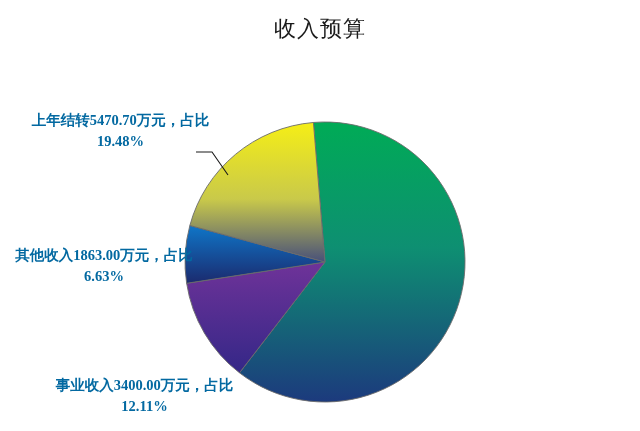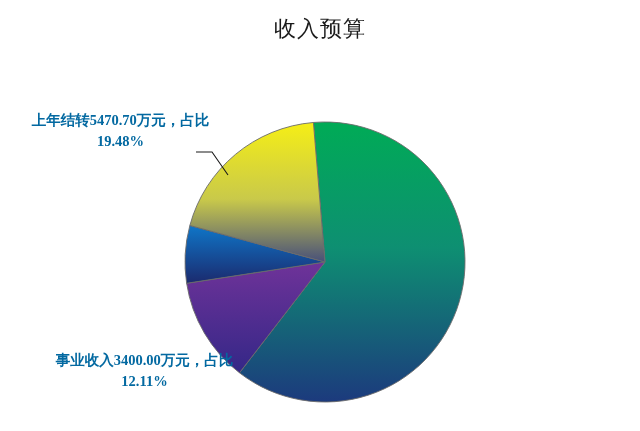--- a/index.html
+++ b/index.html
@@ -68,21 +68,21 @@
   }
 
   #label-other-income {
     left: 14px;
     top: 245px;
     width: 180px;
   }
 
   #label-operating-income {
     left: 52px;
-    top: 350px;
+    top: 375px;
     width: 185px;
   }
 </style>
 </head>
 <body>
 
 <div id="chart-root">
 
   <div id="chart-title">收入预算</div>
 
@@ -119,16 +119,17 @@
     </g>
 
     <g id="leader-lines">
       <polyline points="196,152 212,152 228,175" fill="none" stroke="#1a1a1a" stroke-width="1.1"></polyline>
     </g>
   </svg>
 
   <div class="pie-label" id="label-carryover">上年结转5470.70万元，占比19.48%</div>
 
 
+  <div class="pie-label" id="label-other-income">其他收入1863.00万元，占比6.63%</div>
 
   <div class="pie-label" id="label-operating-income">事业收入3400.00万元，占比12.11%</div>
 
 </div>
 
 </body></html>

